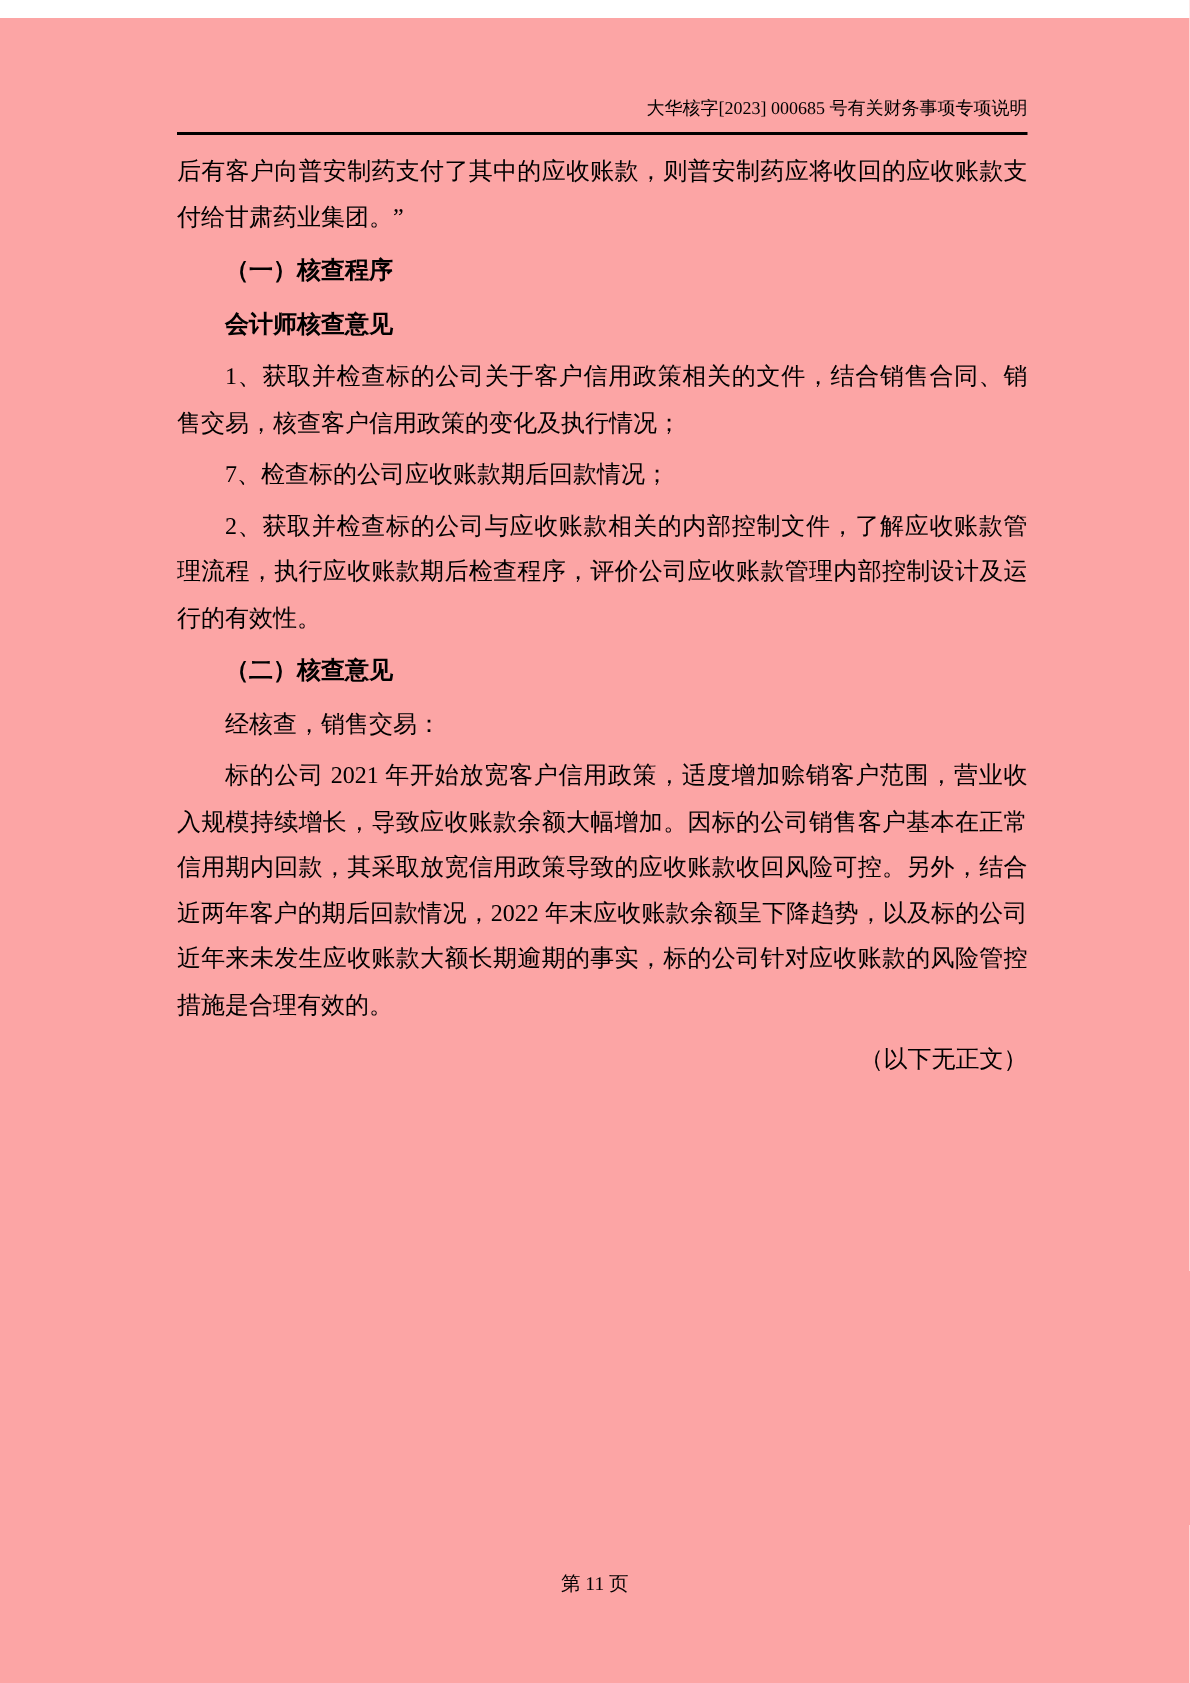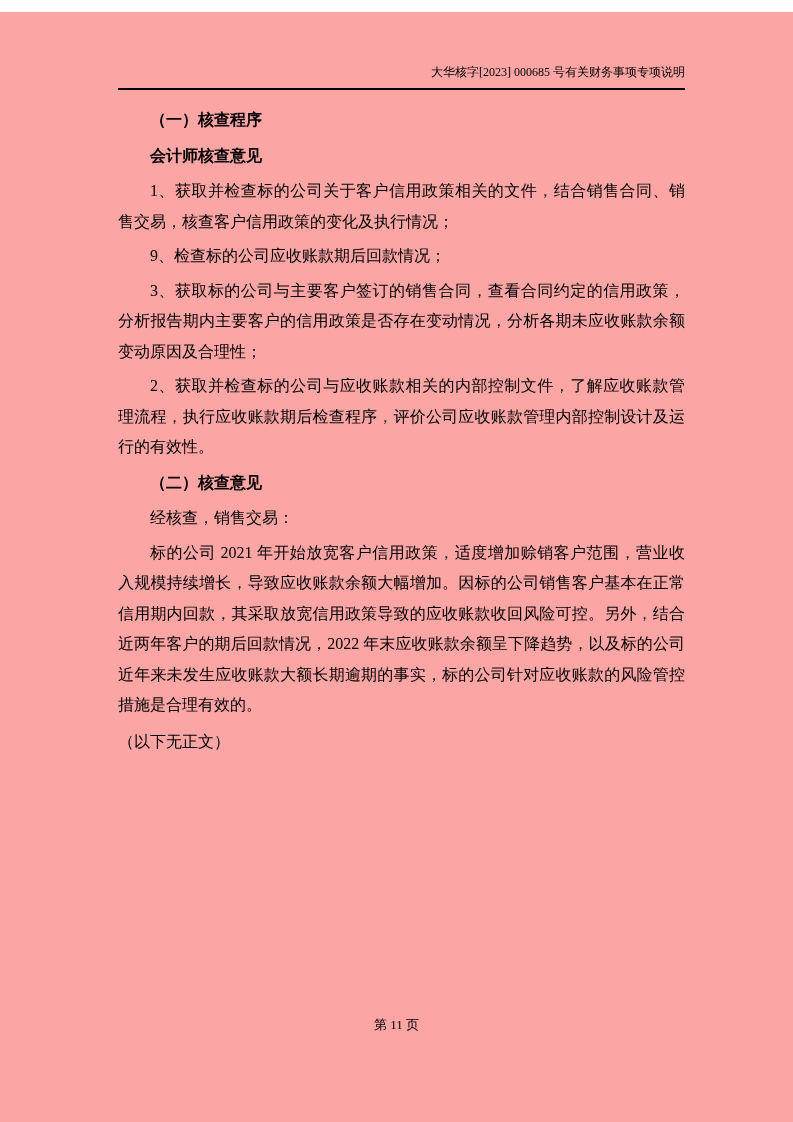--- a/index.html
+++ b/index.html
@@ -45,55 +45,55 @@
     text-indent: 2em;
   }
   .para.no-indent {
     text-indent: 0;
   }
   .para.heading {
     font-weight: bold;
     margin: 5px 0 5px 0;
   }
   .para.centered {
-    text-align: left;
+    text-align: right;
     text-indent: 0;
     margin-top: 6px;
   }
   .page-footer {
     position: absolute;
     left: 0;
     right: 0;
-    top: 1004px;
+    top: 1035px;
     text-align: center;
     font-size: 13px;
     line-height: 18px;
   }
 </style>
 </head>
 <body>
 
 <div class="page">
 
   <div class="page-header">
     <span>大华核字[2023] 000685 号有关财务事项专项说明</span>
   </div>
 
   <div class="doc-content">
 
+    <p class="para no-indent">后有客户向普安制药支付了其中的应收账款，则普安制药应将收回的应收账款支付给甘肃药业集团。”</p>
 
     <p class="para heading">（一）核查程序</p>
 
     <p class="para heading">会计师核查意见</p>
 
     <p class="para">1、获取并检查标的公司关于客户信用政策相关的文件，结合销售合同、销售交易，核查客户信用政策的变化及执行情况；</p>
 
-    <p class="para">9、检查标的公司应收账款期后回款情况；</p>
+    <p class="para">7、检查标的公司应收账款期后回款情况；</p>
 
-    <p class="para">3、获取标的公司与主要客户签订的销售合同，查看合同约定的信用政策，分析报告期内主要客户的信用政策是否存在变动情况，分析各期未应收账款余额变动原因及合理性；</p>
 
     <p class="para">2、获取并检查标的公司与应收账款相关的内部控制文件，了解应收账款管理流程，执行应收账款期后检查程序，评价公司应收账款管理内部控制设计及运行的有效性。</p>
 
     <p class="para heading">（二）核查意见</p>
 
     <p class="para">经核查，销售交易：</p>
 
     <p class="para">标的公司 2021 年开始放宽客户信用政策，适度增加赊销客户范围，营业收入规模持续增长，导致应收账款余额大幅增加。因标的公司销售客户基本在正常信用期内回款，其采取放宽信用政策导致的应收账款收回风险可控。另外，结合近两年客户的期后回款情况，2022 年末应收账款余额呈下降趋势，以及标的公司近年来未发生应收账款大额长期逾期的事实，标的公司针对应收账款的风险管控措施是合理有效的。</p>
 
     <p class="para centered">（以下无正文）</p>

